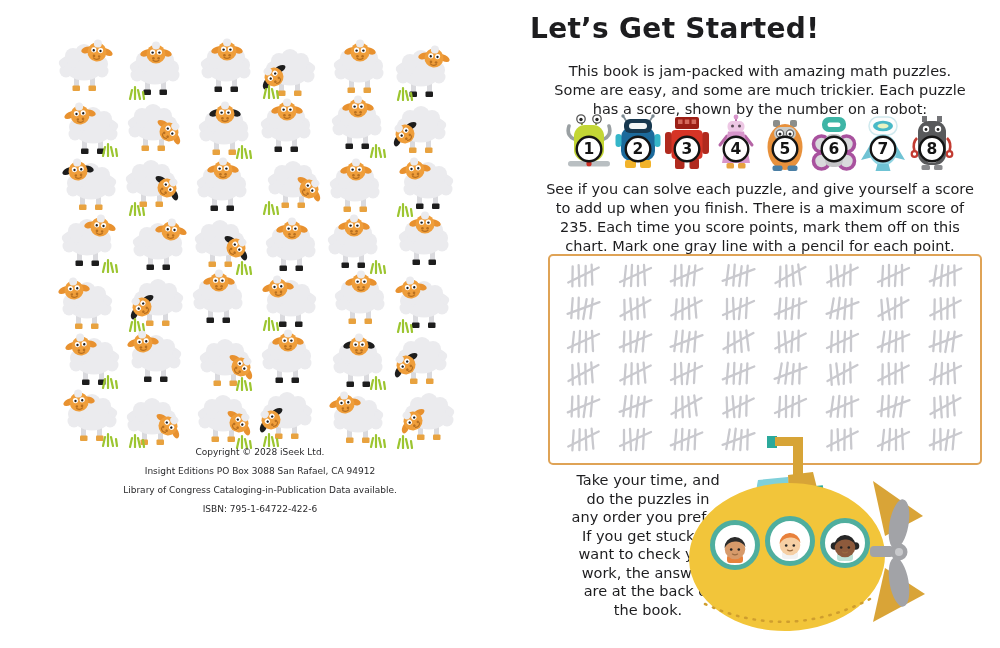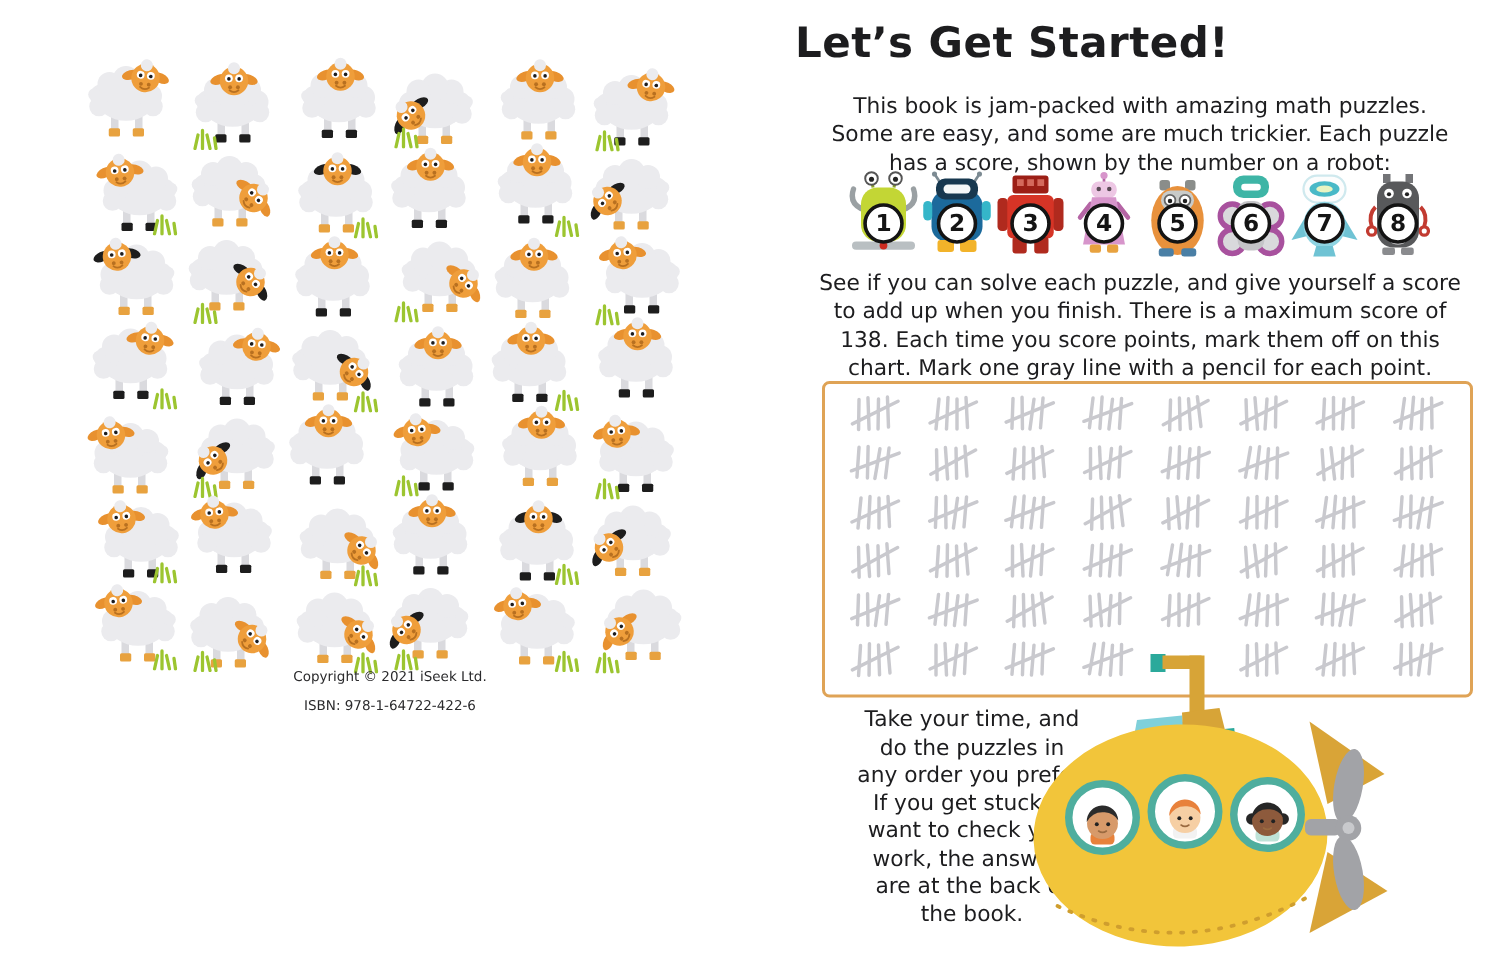--- a/index.html
+++ b/index.html
@@ -1396,22 +1396,24 @@
       <path d="M-3,6.2 Q0,8.6 3,6.2" stroke="#b87020" stroke-width="1.2" fill="none" stroke-linecap="round"></path>
     </g>
             </g>
           </svg>
           <div class="grass" style="left: 2px; top: 46px;"><svg width="22" height="15" viewBox="0 0 22 15">
               <path d="M4,14 L6,5 M9,14 L9,2 M14,14 L12,5 M18,14 L17,7" stroke="#9cc530" stroke-width="2.2" fill="none" stroke-linecap="round"></path>
             </svg></div>
         </div>
       </div>
     <div id="colophon">
-        <div class="colophon-line">Copyright © 2021 iSeek Ltd.</div>
-        <div class="colophon-line">ISBN: 978-1-64722-422-6</div>
+        <div class="colophon-line">Copyright © 2028 iSeek Ltd.</div>
+        <div class="colophon-line">Insight Editions PO Box 3088 San Rafael, CA 94912</div>
+        <div class="colophon-line">Library of Congress Cataloging-in-Publication Data available.</div>
+        <div class="colophon-line">ISBN: 795-1-64722-422-6</div>
       </div>
   </div>
 
   <div>
     <div class="title">Let’s Get Started!</div>
     <div class="para" id="intro">This book is jam-packed with amazing math puzzles.
 Some are easy, and some are much trickier. Each puzzle
 has a score, shown by the number on a robot:</div>
     <div id="robot-row">
         <div><svg width="46" height="59" viewBox="0 0 46 59">
@@ -1524,21 +1526,21 @@
             <circle cx="29" cy="16.5" r="1.4" fill="#222"></circle>
         <ellipse cx="23" cy="38" rx="10" ry="12" fill="#e9e9eb"></ellipse>
         <rect x="12.5" y="52" width="8.5" height="5" rx="1.5" fill="#8a8b8e"></rect>
             <rect x="25" y="52" width="8.5" height="5" rx="1.5" fill="#8a8b8e"></rect>
       <circle cx="23" cy="36" r="12.3" fill="#fff" stroke="#141414" stroke-width="2.4"></circle>
       <text x="23" y="41.3" text-anchor="middle" font-size="15.5" font-weight="bold" fill="#141414" font-family="DejaVu Sans,sans-serif">8</text>
           </svg></div>
       </div>
     <div class="para" id="instructions">See if you can solve each puzzle, and give yourself a score
 to add up when you finish. There is a maximum score of
-138. Each time you score points, mark them off on this
+235. Each time you score points, mark them off on this
 chart. Mark one gray line with a pencil for each point.</div>
     <div id="score-chart" style="border-color: rgb(223, 163, 86);">
       <div id="tally-grid">
           <div><svg width="36" height="27" viewBox="0 0 36 27" style="transform:rotate(-2deg)">
       <g stroke="#c9c9ce" stroke-width="2.3" stroke-linecap="round">
         <line x1="7" y1="4" x2="6" y2="24"></line>
         <line x1="13" y1="3" x2="13" y2="24"></line>
         <line x1="20" y1="4" x2="19" y2="24"></line>
         <line x1="26" y1="3" x2="26" y2="23"></line>
         <line x1="2" y1="20" x2="33" y2="6"></line>

